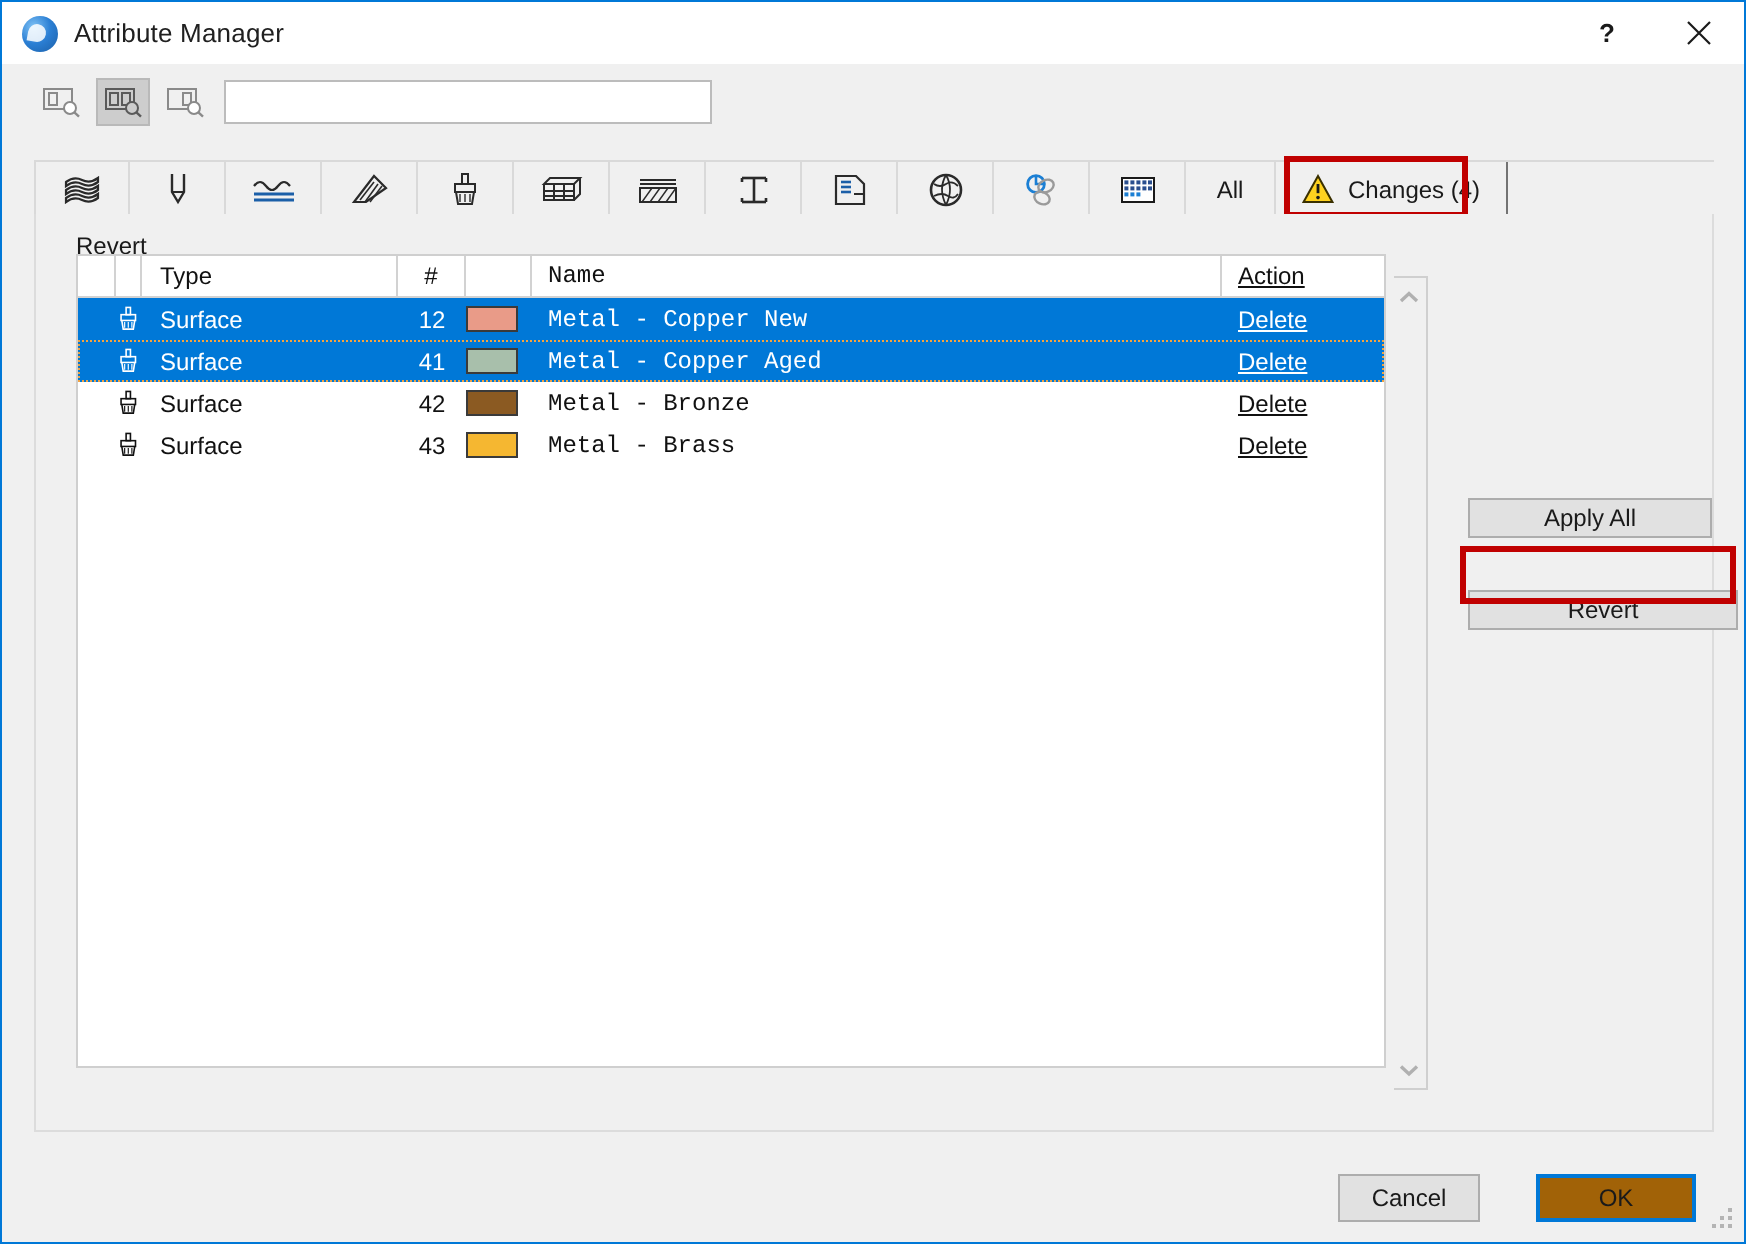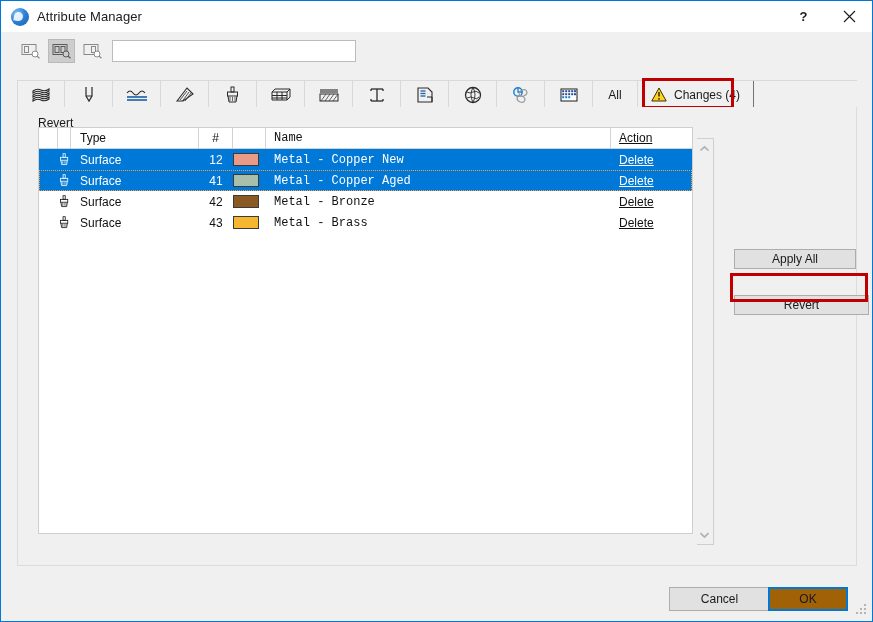--- a/index.html
+++ b/index.html
@@ -159,21 +159,21 @@
     box-sizing:border-box;
     background:#e1e1e1;border:1px solid #adadad;
     font-family:"Liberation Sans", sans-serif;font-size:12px;color:#1a1a1a;
     display:flex;align-items:center;justify-content:center;
     cursor:default;
   }
   .btn-apply{position:absolute;left:716px;top:142px;width:122px;height:20px;}
   .btn-revert{position:absolute;left:716px;top:172px;width:135px;height:20px;margin-top:16px;}
 
   
-  .btn-cancel{position:absolute;left:668px;top:586px;width:101px;height:24px;}
+  .btn-cancel{position:absolute;left:668px;top:586px;width:71px;height:24px;}
   .btn-ok{
     position:absolute;left:767px;top:586px;width:80px;height:24px;
     border:2px solid #0078d7;background:#a16207;
   }
 
   .grip{position:absolute;right:4px;bottom:4px;width:13px;height:13px;}
   .grip i{position:absolute;width:2px;height:2px;background:#b4b4b4;display:block;}
 </style>
 </head>
 <body>

